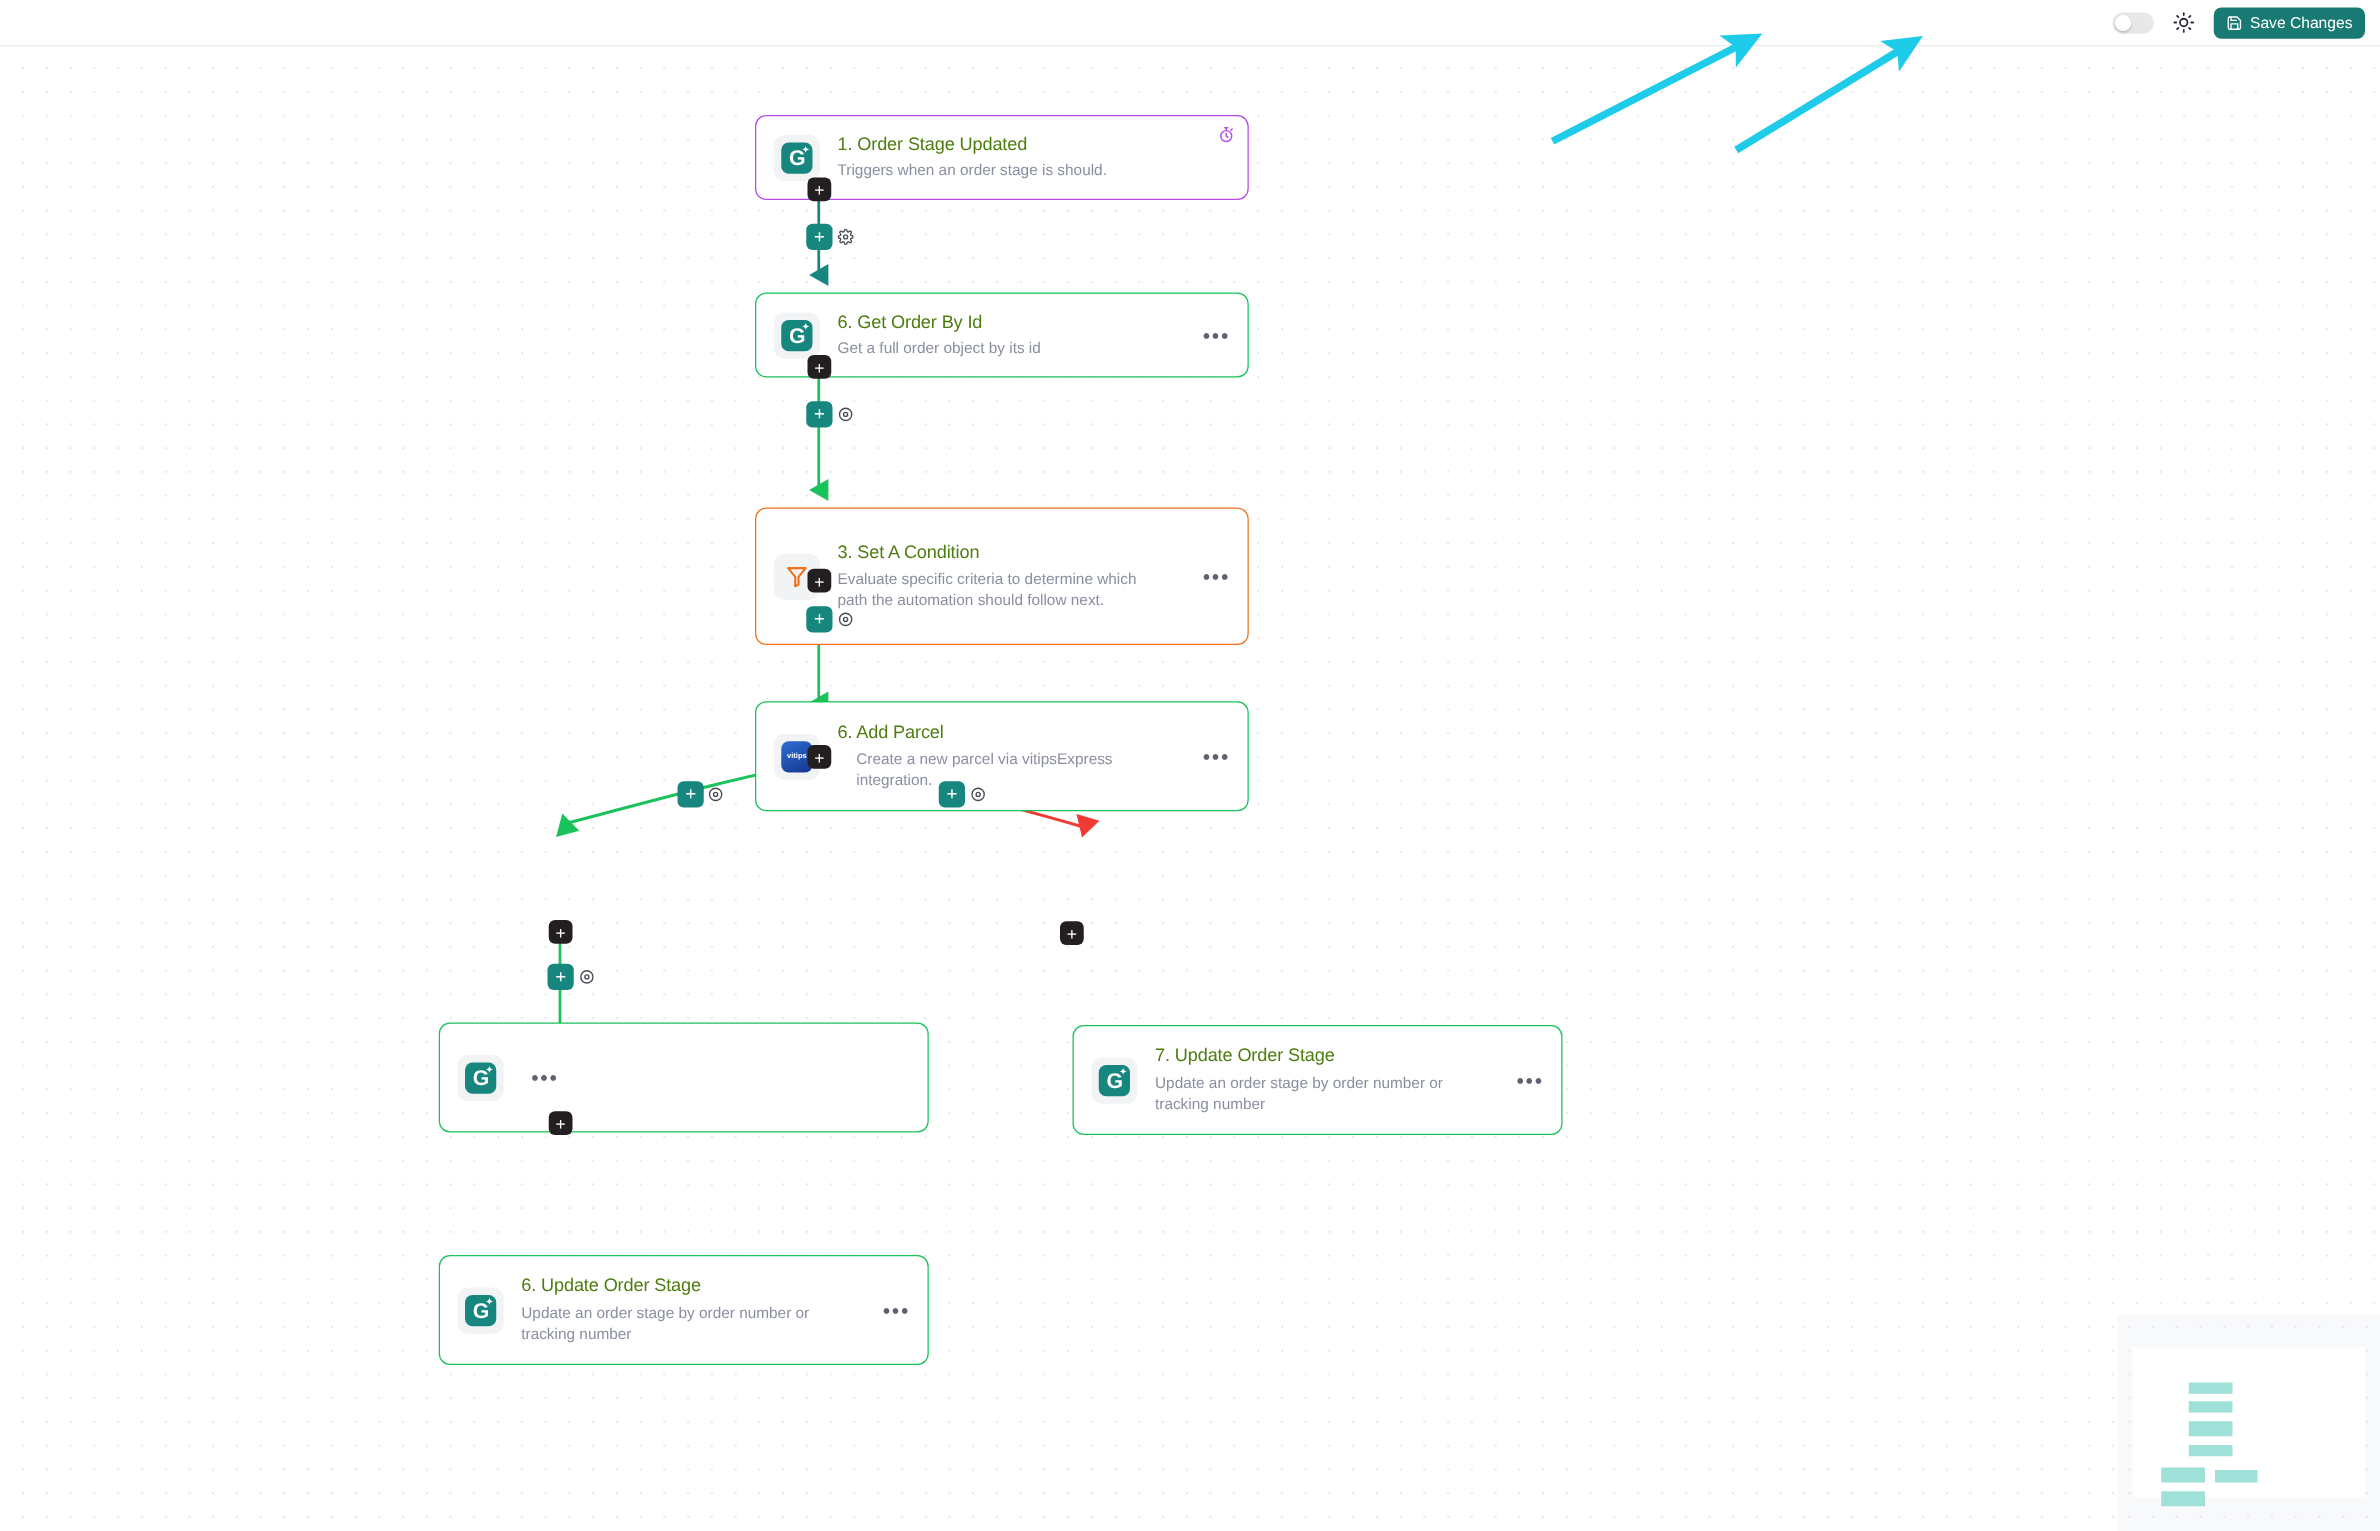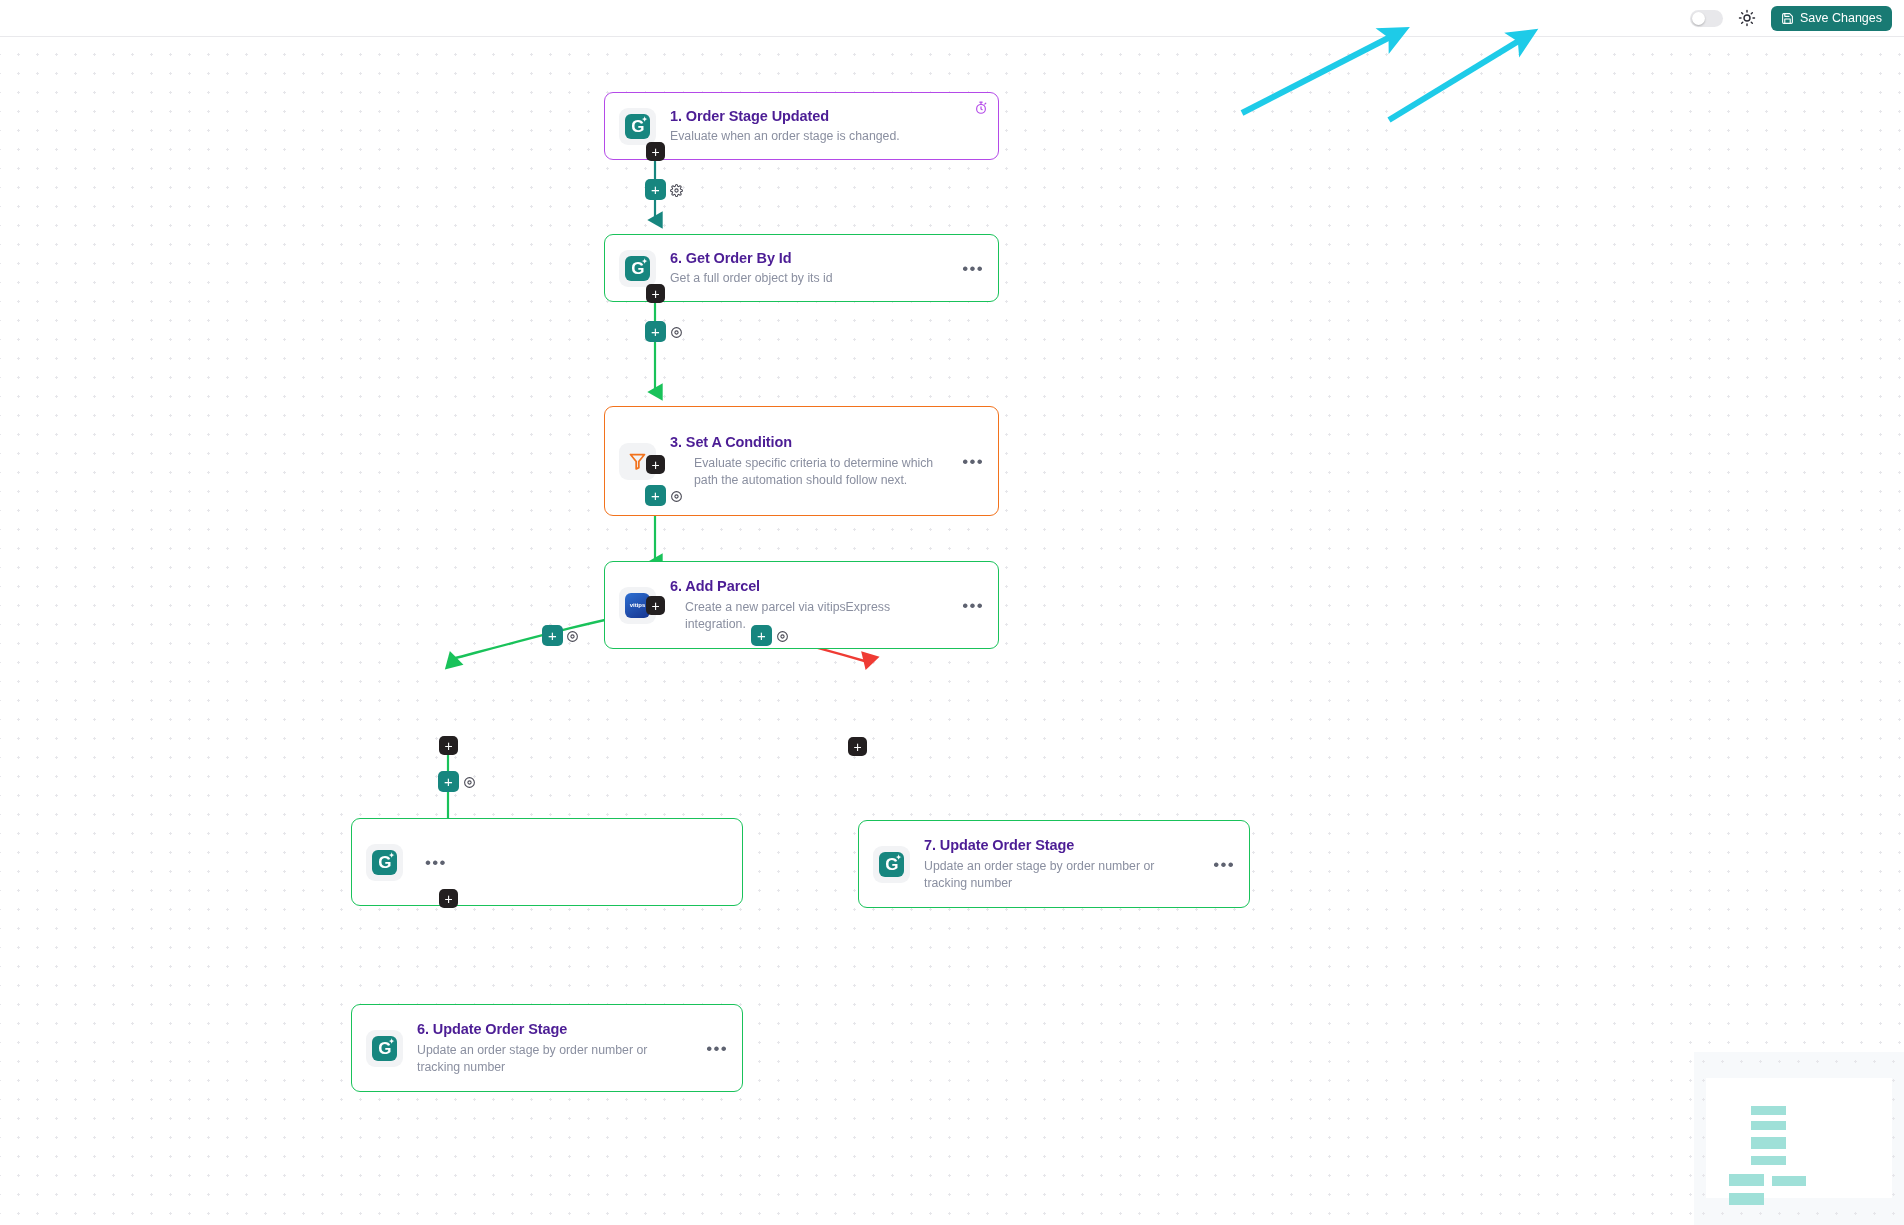--- a/index.html
+++ b/index.html
@@ -71,21 +71,21 @@
   }
   .sq.gelato .spark {
     position: absolute; right: 2px; top: 2px; color: #fff; font-size: 8px; line-height: 1;
   }
   .sq.vitips {
     background: linear-gradient(150deg, #2d6fd1 0%, #16348f 100%);
     font-size: 6px; color: #fff; font-weight: bold; overflow: hidden;
   }
   .node-txt { flex: 1 1 auto; min-width: 0; }
   .node-title {
-    font-size: 14.5px; font-weight: bold; color: #4c1d95;
+    font-size: 14.5px; font-weight: normal; color: #4d7c0f;
     line-height: 1.25; letter-spacing: -.1px;
   }
   .node-desc {
     font-size: 12.3px; color: #8a8fa0; line-height: 1.38; margin-top: 3px;
   }
   .dots {
     flex: none; color: #5e6270; font-size: 17px; letter-spacing: 1.3px;
     line-height: 1; cursor: pointer; padding-left: 8px; user-select: none;
   }
   .timer-icon { position: absolute; right: 10px; top: 8px; }
@@ -177,21 +177,21 @@
 
     <div class="node trigger" style="left:604px; top:55px; width:395px; height:68px;">
       <div class="node-icon">
         <div class="sq gelato">
             <span class="g">G</span>
             <span class="spark">✦</span>
           </div>
       </div>
       <div class="node-txt">
         <div class="node-title">1. Order Stage Updated</div>
-        <div class="node-desc">Evaluate when an order stage is changed.</div>
+        <div class="node-desc">Triggers when an order stage is should.</div>
       </div>
       <div class="timer-icon">
         <svg width="14" height="14" viewBox="0 0 24 24" fill="none" stroke="#b44ae8" stroke-width="2" stroke-linecap="round">
           <circle cx="12" cy="13.5" r="7.5"></circle>
           <path d="M12 10v3.5l2 1.5M10 2h4M12 2v3.5M18.5 5.5l1.7-1.7"></path>
         </svg>
       </div>
     </div>
     <div class="plus-dark" style="left:646px; top:105px;">+</div>
     <div class="plus-teal" style="left:645px; top:142px;">+</div>
@@ -225,21 +225,21 @@
     </div>
 
     <div class="node cond" style="left:604px; top:369px; width:395px; height:110px;justify-content:center;">
       <div class="node-icon">
         <svg width="21" height="21" viewBox="0 0 24 24" fill="none" stroke="#f2721c" stroke-width="2" stroke-linejoin="round">
           <path d="M4 4h16l-6.5 8v7l-3 1.5V12z"></path>
         </svg>
       </div>
       <div class="node-txt">
         <div class="node-title">3. Set A Condition</div>
-        <div class="node-desc" style="max-width:250px;margin-left:24px;">Evaluate specific criteria to determine which path the automation should follow next.</div>
+        <div class="node-desc" style="max-width:250px;">Evaluate specific criteria to determine which path the automation should follow next.</div>
       </div>
       <div class="dots">•••</div>
     </div>
     <div class="plus-dark" style="left:646px; top:418px;">+</div>
     <div class="plus-teal" style="left:645px; top:448px;">+</div>
     <div class="gear" style="left:670px; top:452px;">
       <svg width="13" height="13" viewBox="0 0 24 24" fill="none" stroke="#4a4a55" stroke-width="2">
         <circle cx="12" cy="12" r="3"></circle>
           <circle cx="12" cy="12" r="9"></circle>
       </svg>

